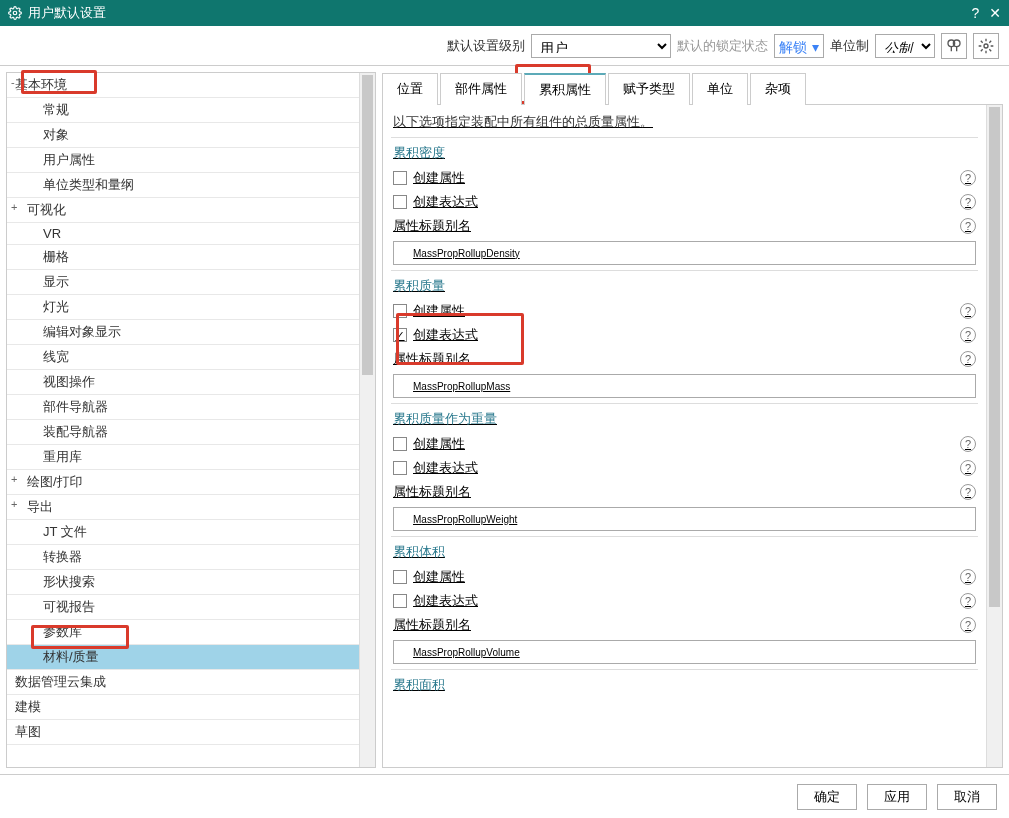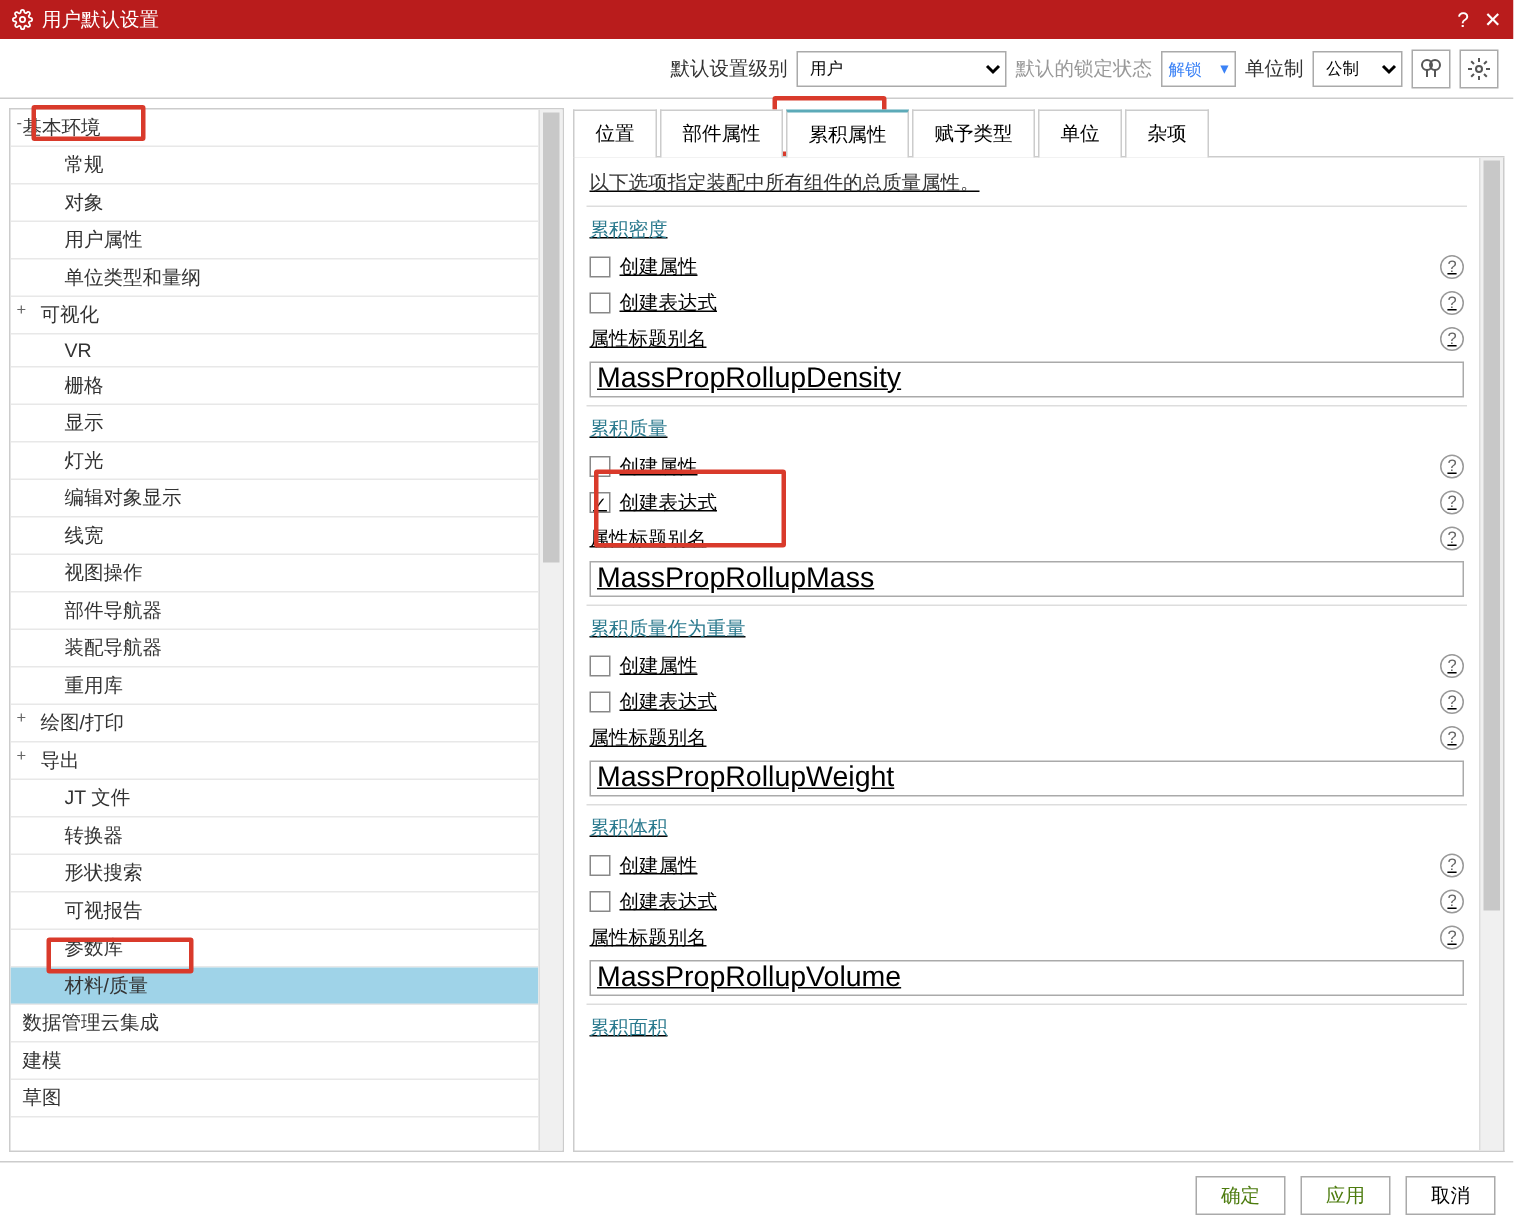--- a/index.html
+++ b/index.html
@@ -1,23 +1,23 @@
 <!DOCTYPE html>
 <html><head>
 <meta charset="utf-8">
 <style>
 * { box-sizing: border-box; margin: 0; padding: 0; font-family: "Microsoft YaHei", Arial, sans-serif; }
 body { background: #fff; width: 1009px; height: 818px; overflow: hidden; }
-.titlebar { background: #b91c1c; height: 26px; display: flex; align-items: center; padding: 0 8px; color: #fff; font-size: 13px; }
+.titlebar { background: #0f766e; height: 26px; display: flex; align-items: center; padding: 0 8px; color: #fff; font-size: 13px; }
 .titlebar .gear { margin-right: 6px; }
 .titlebar .spacer { flex: 1; }
 .titlebar .tbtn { margin-left: 10px; cursor: pointer; font-size: 14px; }
 .toolbar { height: 40px; border-bottom: 1px solid #ccc; display: flex; align-items: center; padding: 0 10px; gap: 6px; font-size: 13px; color: #333; }
 .toolbar .label { margin-left: auto; padding-left: 36px; }
-.toolbar select, .toolbar .fake-select { height: 24px; border: 1px solid #aaa; background: #fff; font-size: 11px; padding: 4px 4px; }
+.toolbar select, .toolbar .fake-select { height: 24px; border: 1px solid #aaa; background: #fff; font-size: 14px; padding: 4px 4px; }
 .toolbar .fake-select { display: inline-flex; align-items: flex-start; min-width: 50px; justify-content: space-between; color: #3b82f6; }
 .toolbar .iconbtn { width: 26px; height: 26px; border: 1px solid #aaa; display: inline-flex; align-items: center; justify-content: center; cursor: pointer; }
 .mainarea { display: flex; height: calc(818px - 26px - 40px - 44px); padding: 6px; gap: 6px; }
 .tree-wrap { width: 370px; border: 1px solid #ccc; position: relative; display: flex; }
 .tree { flex: 1; overflow-y: auto; font-size: 13px; color: #333; }
 .tree-scrollbar { width: 16px; background: #f0f0f0; border-left: 1px solid #ddd; position: relative; }
 .tree-scrollbar .thumb { position: absolute; left: 2px; right: 2px; top: 2px; height: 300px; background: #c8c8c8; }
 .tree-item { padding: 3px 4px 3px 8px; border-bottom: 1px solid #e8e8e8; cursor: pointer; white-space: nowrap; position: relative; }
 .tree-item.lvl1 { padding-left: 20px; }
 .tree-item.lvl2 { padding-left: 36px; }
@@ -33,24 +33,24 @@
 .content-inner { flex: 1; font-size: 13px; padding: 4px 0; overflow: hidden; }
 .content-scrollbar { width: 16px; background: #f0f0f0; border-left: 1px solid #ddd; position: relative; }
 .content-scrollbar .thumb { position: absolute; left: 2px; right: 2px; top: 2px; height: 500px; background: #c8c8c8; }
 .desc { padding: 4px 10px; color: #333; }
 .section { border-top: 1px solid #ddd; margin: 2px 8px 0 8px; padding-top: 4px; }
 .section-title { color: #2b7a8e; font-size: 13px; padding: 2px 2px 4px 2px; }
 .row { display: flex; align-items: center; padding: 3px 2px; gap: 6px; }
 .row .chk { width: 14px; height: 14px; border: 1px solid #888; display: inline-flex; align-items: center; justify-content: center; font-size: 11px; cursor: pointer; }
 .row .help { margin-left: auto; width: 16px; height: 16px; border: 1px solid #999; border-radius: 50%; display: inline-flex; align-items: center; justify-content: center; font-size: 11px; color: #666; cursor: pointer; }
 .field { width: 100%; }
-.field input { width: 100%; height: 24px; border: 1px solid #aaa; padding: 0 4px; font-size: 19px; }
+.field input { width: 100%; height: 24px; border: 1px solid #aaa; padding: 0 19px; font-size: 10px; }
 .footer { height: 44px; border-top: 1px solid #ccc; display: flex; align-items: center; justify-content: flex-end; padding: 0 12px; gap: 10px; }
 .footer button { height: 26px; padding: 0 16px; border: 1px solid #aaa; background: #fff; font-size: 13px; cursor: pointer; }
-.footer button.disabled { color: #4d7c0f; cursor: default; }
+.footer button.disabled { color: #000000; cursor: default; }
 svg { display: block; }
 </style>
 </head>
 <body>
 
 <div class="titlebar">
   <span class="gear">
     <svg width="14" height="14" viewBox="0 0 24 24" fill="none" stroke="#fff" stroke-width="2">
         <circle cx="12" cy="12" r="3"></circle>
         <path d="M19.4 15a1.7 1.7 0 0 0 .3 1.8l.1.1a2 2 0 1 1-2.8 2.8l-.1-.1a1.7 1.7 0 0 0-1.8-.3 1.7 1.7 0 0 0-1 1.5V21a2 2 0 1 1-4 0v-.1a1.7 1.7 0 0 0-1-1.5 1.7 1.7 0 0 0-1.8.3l-.1.1a2 2 0 1 1-2.8-2.8l.1-.1a1.7 1.7 0 0 0 .3-1.8 1.7 1.7 0 0 0-1.5-1H3a2 2 0 1 1 0-4h.1a1.7 1.7 0 0 0 1.5-1 1.7 1.7 0 0 0-.3-1.8l-.1-.1a2 2 0 1 1 2.8-2.8l.1.1a1.7 1.7 0 0 0 1.8.3H9a1.7 1.7 0 0 0 1-1.5V3a2 2 0 1 1 4 0v.1a1.7 1.7 0 0 0 1 1.5 1.7 1.7 0 0 0 1.8-.3l.1-.1a2 2 0 1 1 2.8 2.8l-.1.1a1.7 1.7 0 0 0-.3 1.8V9a1.7 1.7 0 0 0 1.5 1H21a2 2 0 1 1 0 4h-.1a1.7 1.7 0 0 0-1.5 1z"></path>
@@ -64,21 +64,21 @@
 
 <div class="toolbar">
   <span class="label">默认设置级别</span>
   <select style="width:140px;"><option>用户</option></select>
   <span style="color:#999;">默认的锁定状态</span>
   <span class="fake-select">
       <span>解锁</span>
       <span>▾</span>
     </span>
   <span>单位制</span>
-  <select style="width:60px;"><option>公制</option></select>
+  <select style="width:60px;font-style:italic;"><option>公制</option></select>
   <span class="iconbtn">
     <svg width="16" height="16" viewBox="0 0 24 24" fill="none" stroke="#555" stroke-width="2">
         <circle cx="8" cy="8" r="5"></circle>
         <circle cx="16" cy="8" r="5"></circle>
         <line x1="8" y1="13" x2="8" y2="20"></line>
         <line x1="16" y1="13" x2="16" y2="20"></line>
       </svg>
   </span>
   <span class="iconbtn">
     <svg width="16" height="16" viewBox="0 0 24 24" fill="none" stroke="#555" stroke-width="2">

